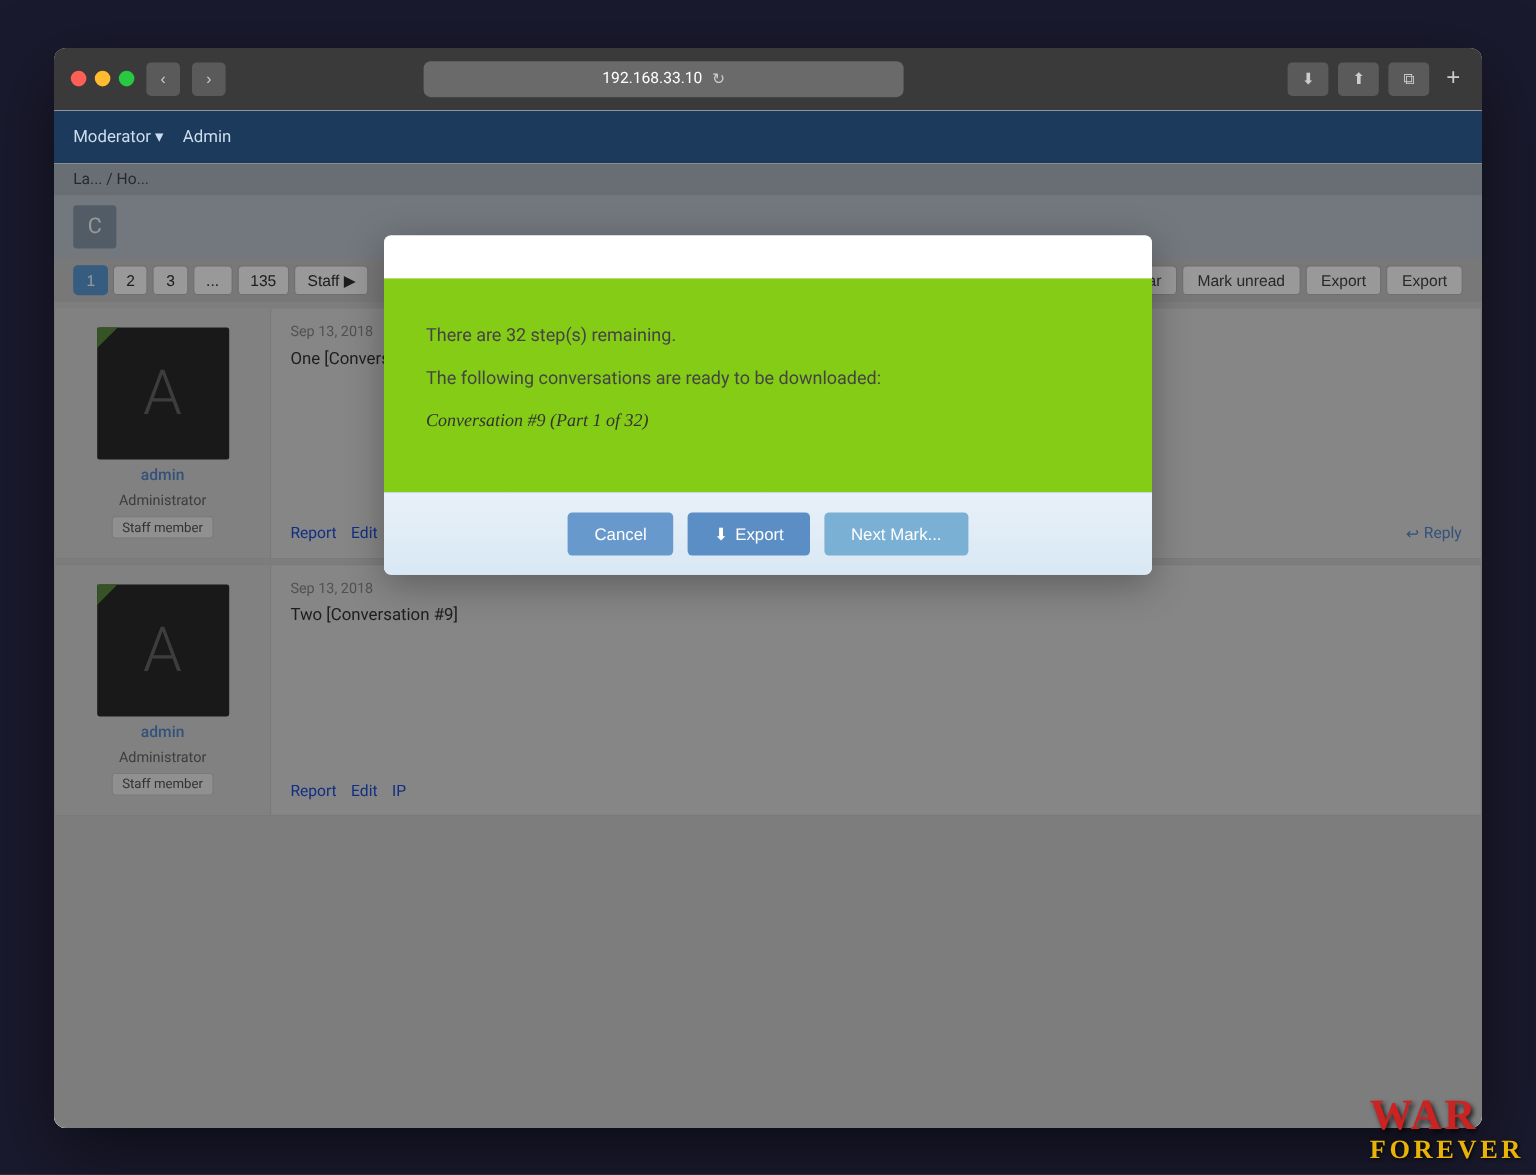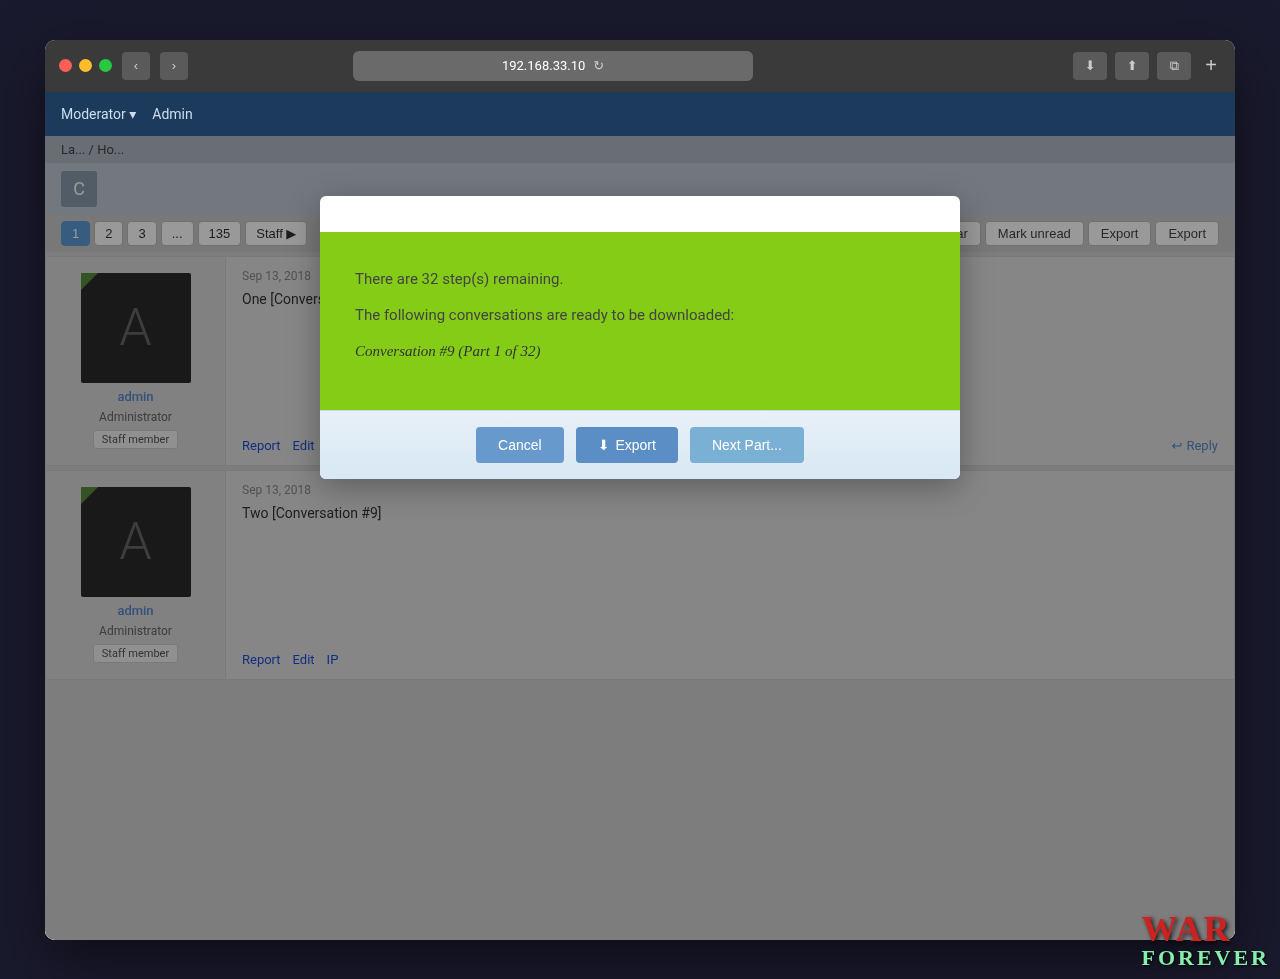--- a/index.html
+++ b/index.html
@@ -441,21 +441,21 @@
       color: #cc2222;
       text-transform: uppercase;
       font-family: serif;
       text-shadow: 2px 2px 4px rgba(0,0,0,0.8);
       letter-spacing: 2px;
     }
     .wf-forever {
       display: block;
       font-size: 22px;
       font-weight: 900;
-      color: #86efac;
+      color: #eab308;
       text-transform: uppercase;
       font-family: serif;
       text-shadow: 1px 1px 3px rgba(0,0,0,0.8);
       letter-spacing: 3px;
       text-align: center;
     }
   </style>
 </head>
 <body>
 
@@ -583,21 +583,21 @@
             <p>The following conversations are ready to be downloaded:</p>
             <p class="conversation-link">Conversation #9 (Part 1 of 32)</p>
           </div>
 
           <div class="modal-footer">
             <button class="btn-cancel">Cancel</button>
             <button class="btn-export">
               <span>⬇</span>
               <span>Export</span>
             </button>
-            <button class="btn-next">Next Part...</button>
+            <button class="btn-next">Next Mark...</button>
           </div>
 
         </div>
       </div>
 
     </div>
   </div>
 </div>
 
 <div class="war-forever-logo">

